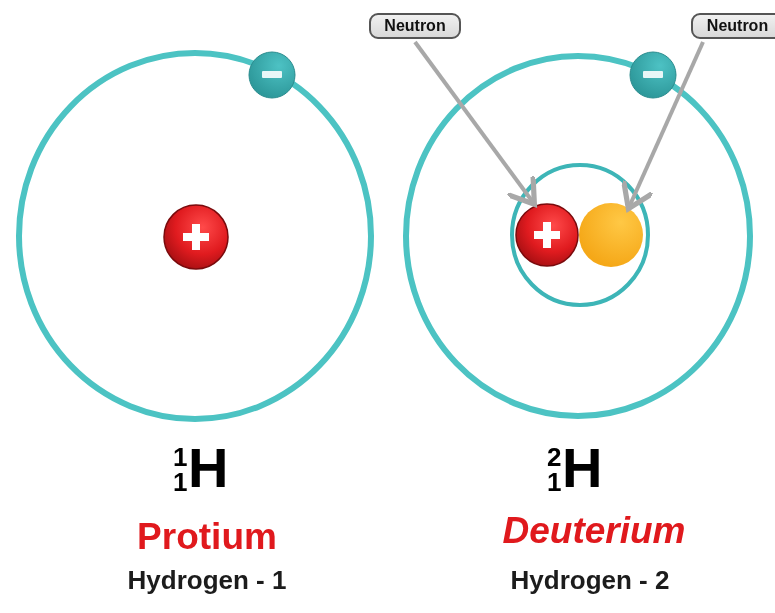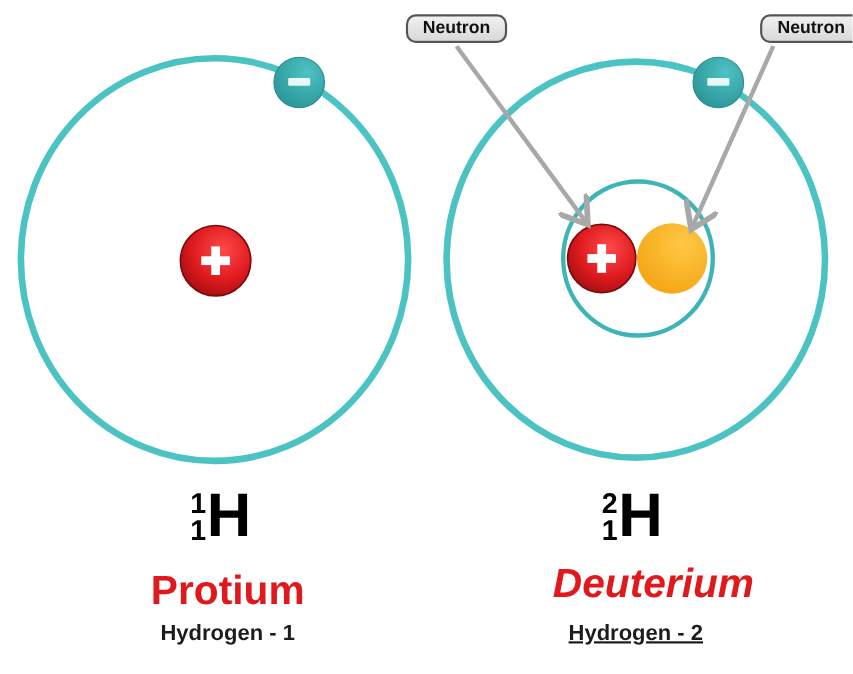--- a/index.html
+++ b/index.html
@@ -7,21 +7,21 @@
     svg.diagram { position: absolute; left: 0; top: 0; }
     .label-box {
       position: absolute; height: 26px; border: 2px solid #555; border-radius: 9px;
       background: linear-gradient(#f0f0f0, #d9d9d9); box-sizing: border-box;
       display: flex; align-items: center; justify-content: center;
       font-weight: bold; font-size: 16px; color: #111;
     }
     .symbol { position: absolute; font-weight: bold; font-size: 56px; line-height: 56px; }
     .mass, .atomic { position: absolute; font-size: 26px; font-weight: bold; line-height: 26px; }
     .name { position: absolute; font-weight: bold; font-size: 37px; color: #e0191d; text-align: center; width: 300px; }
-    .sub { position: absolute; font-weight: bold; font-size: 20px; color: #1c1c1c; text-align: center; width: 300px; }
+    .sub { position: absolute; font-weight: bold; font-size: 26px; color: #1c1c1c; text-align: center; width: 300px; }
   </style>
 </head>
 <body>
 
 <svg class="diagram" width="775" height="613" viewBox="0 0 775 613">
   <defs>
     <radialGradient id="protonGrad" cx="60%" cy="35%" r="70%">
       <stop offset="0%" stop-color="#ff4a4a"></stop>
       <stop offset="60%" stop-color="#e01b1f"></stop>
       <stop offset="100%" stop-color="#a50f12"></stop>
@@ -81,13 +81,13 @@
 </div>
 <div class="name" style="left:57px; top:516px;">Protium</div>
 <div class="sub" style="left:57px; top:565px;">Hydrogen - 1</div>
 
 <div>
   <span class="mass" style="left:547px; top:444px;">2</span>
   <span class="atomic" style="left:547px; top:469px;">1</span>
   <span class="symbol" style="left:562px; top:440px;">H</span>
 </div>
 <div class="name" style="left:444px; top:510px;font-style:italic;">Deuterium</div>
-<div class="sub" style="left:428px; top:565px;text-decoration:underline;">Hydrogen - 2</div>
+<div class="sub" style="left:440px; top:565px;">Hydrogen - 2</div>
 
 </body></html>

